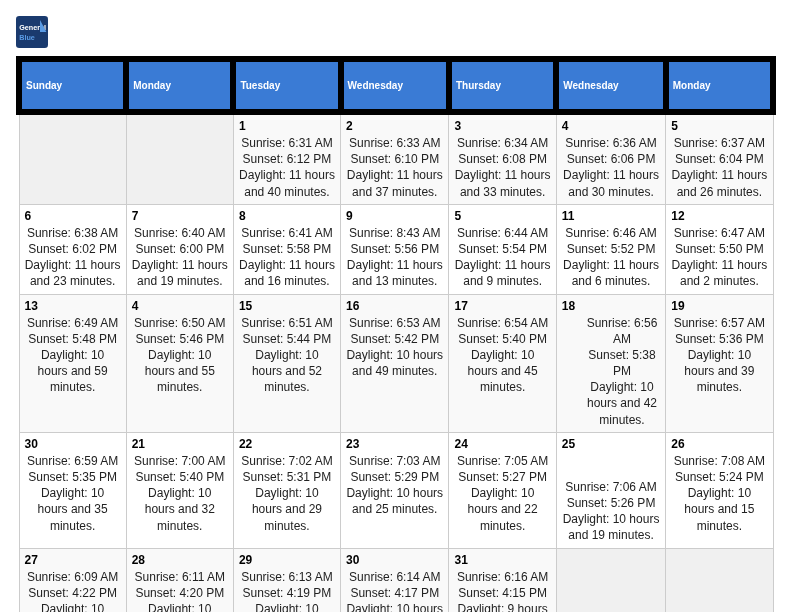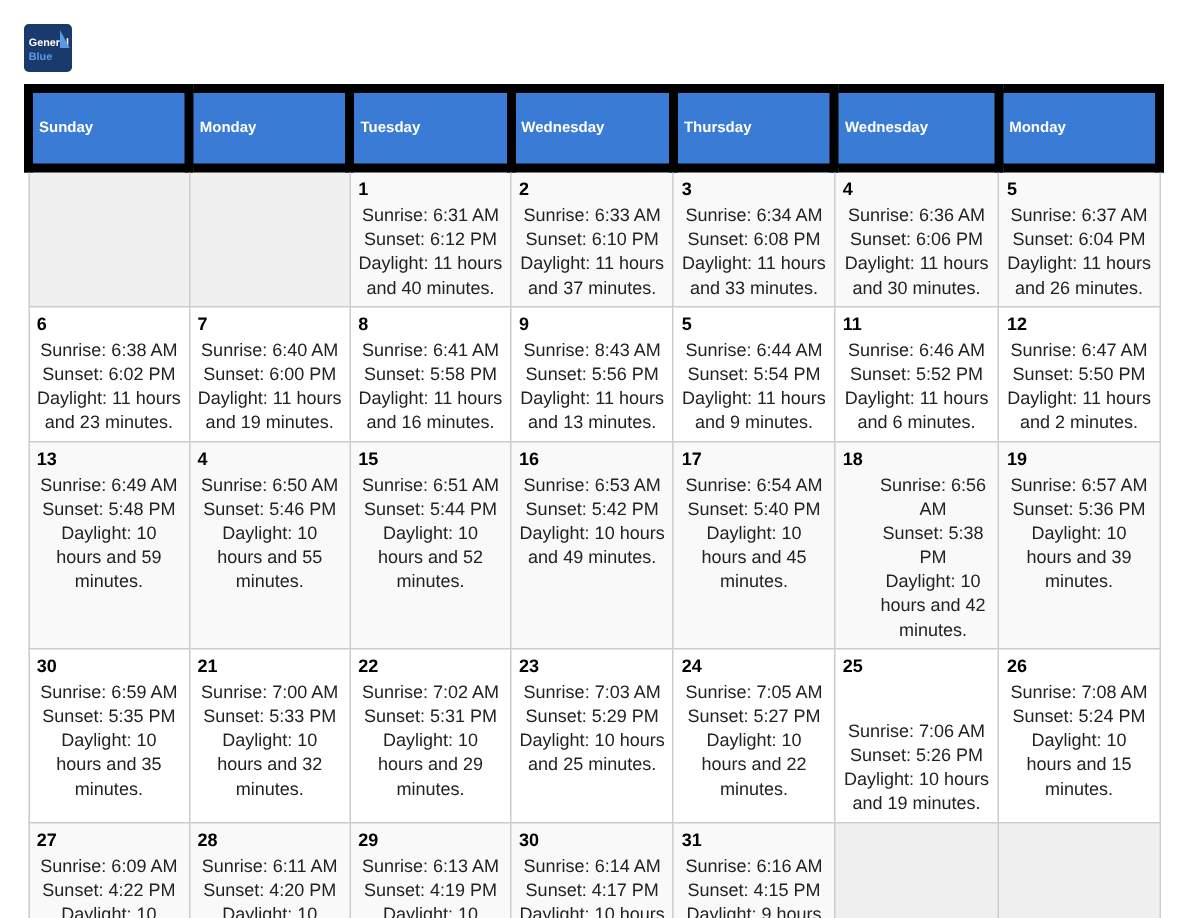--- a/index.html
+++ b/index.html
@@ -248,21 +248,21 @@
       <tr>
         <td>
           <span class="day-num">30</span>
           <div class="day-info" style="white-space: pre-line;">Sunrise: 6:59 AM
 Sunset: 5:35 PM
 Daylight: 10 hours and 35 minutes.</div>
         </td>
         <td>
           <span class="day-num">21</span>
           <div class="day-info" style="white-space: pre-line;">Sunrise: 7:00 AM
-Sunset: 5:33 PM
+Sunset: 5:40 PM
 Daylight: 10 hours and 32 minutes.</div>
         </td>
         <td>
           <span class="day-num">22</span>
           <div class="day-info" style="white-space: pre-line;">Sunrise: 7:02 AM
 Sunset: 5:31 PM
 Daylight: 10 hours and 29 minutes.</div>
         </td>
         <td>
           <span class="day-num">23</span>

